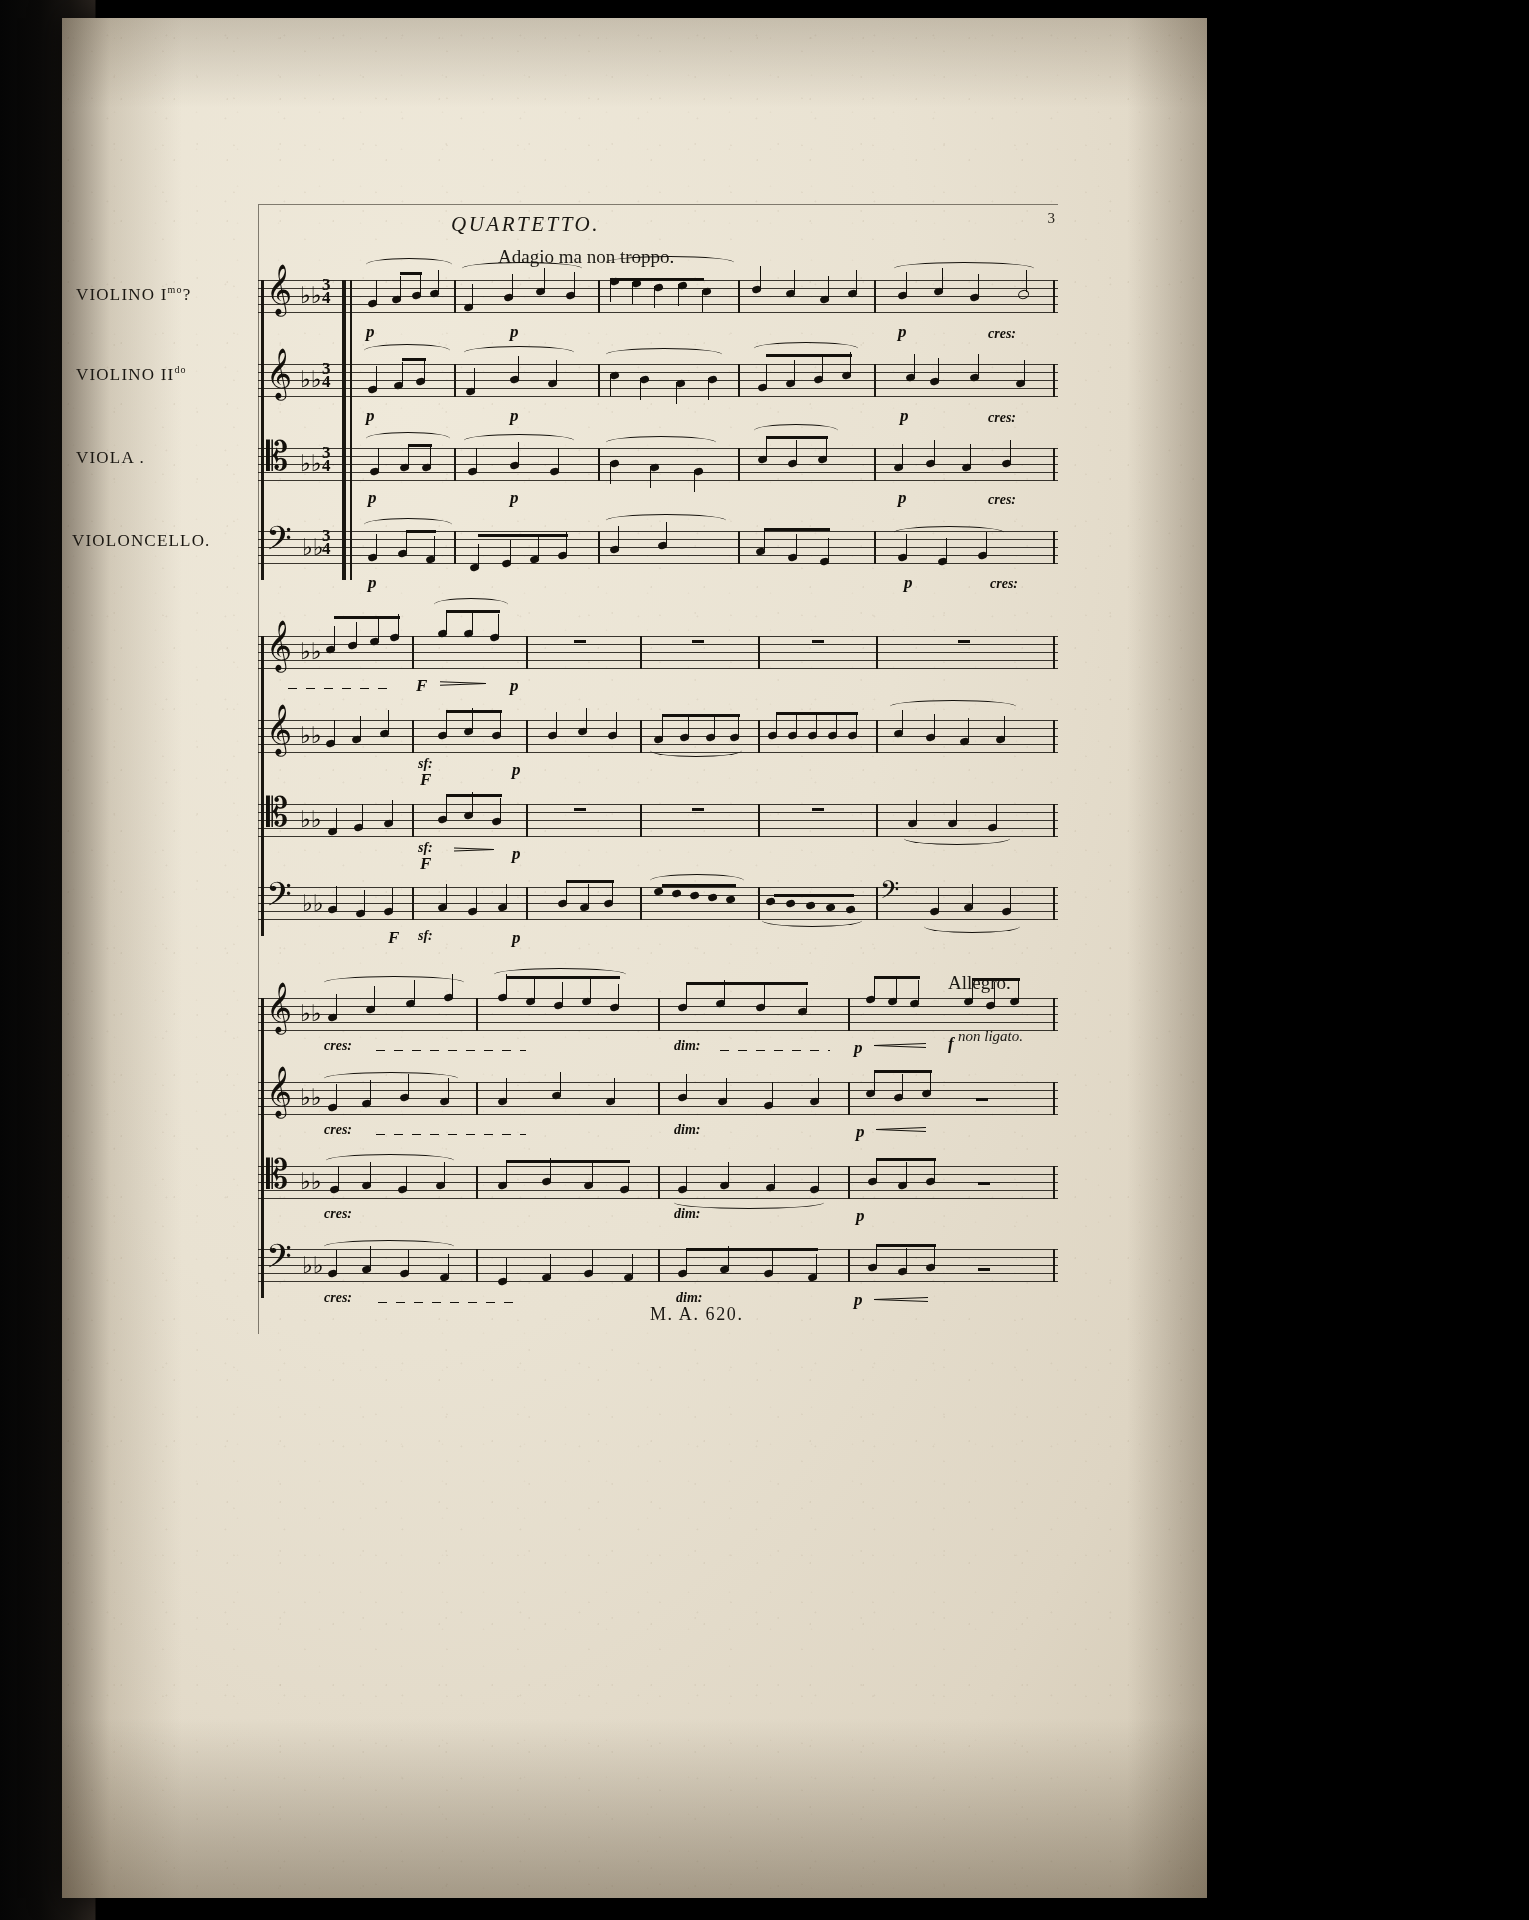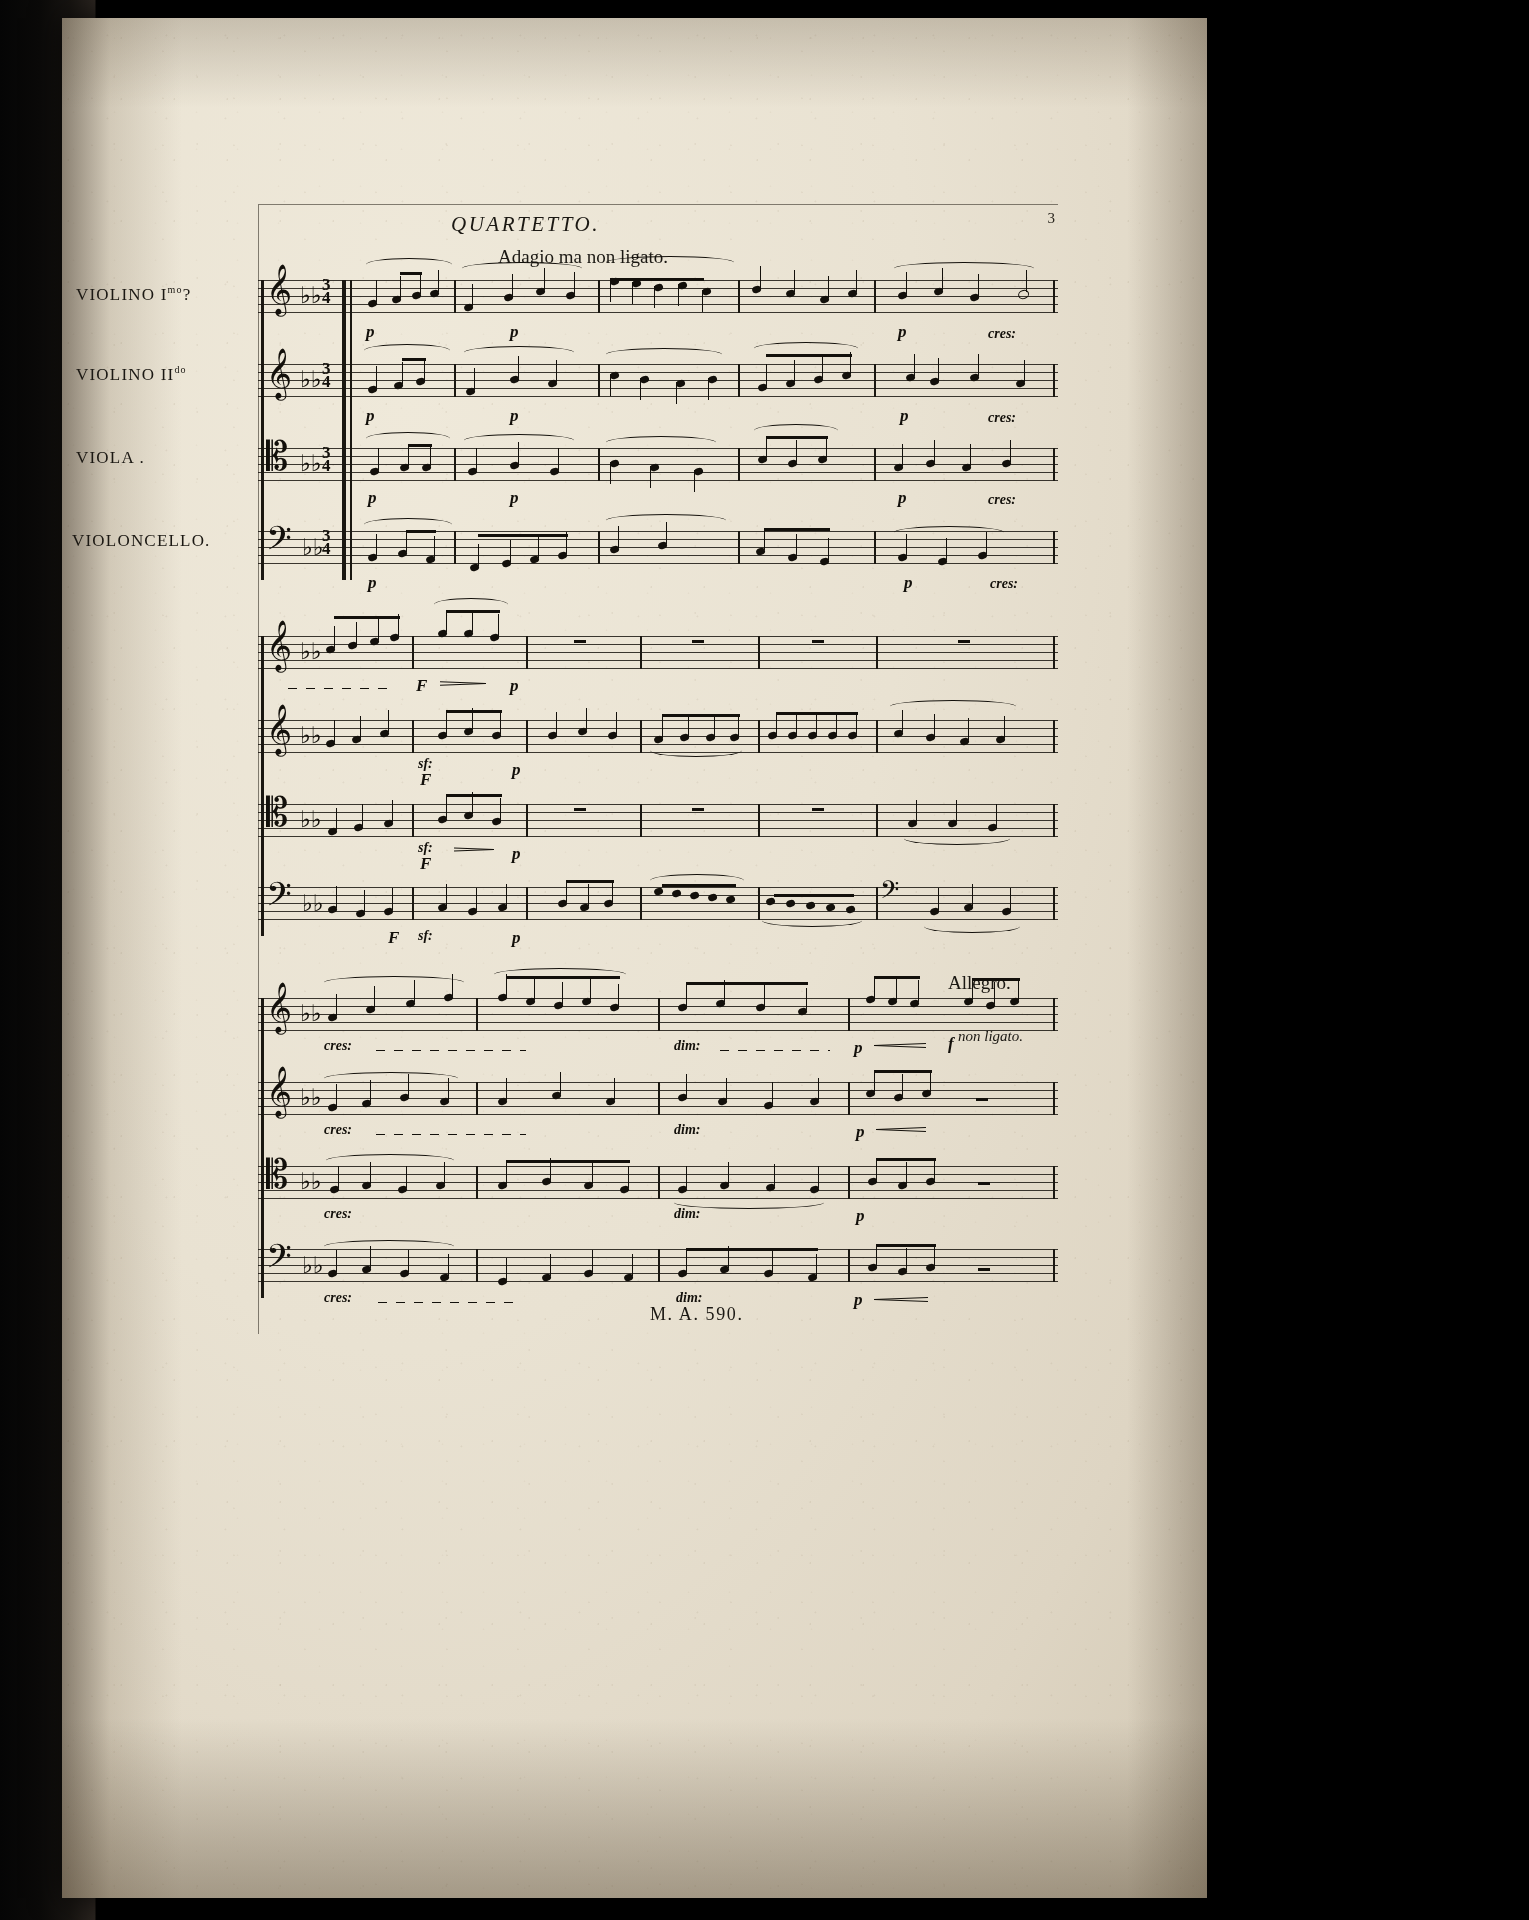--- a/index.html
+++ b/index.html
@@ -308,21 +308,21 @@
     <div class="right-shade"></div>
     <div class="bottom-shade"></div>
     <div class="top-shade"></div>
 
     <div class="plate">
       <div class="plate-border"></div>
 
       <div class="page-number">3</div>
 
       <div class="title-quartetto">QUARTETTO.</div>
-      <div class="tempo-mark">Adagio ma non ligato.</div>
+      <div class="tempo-mark">Adagio ma non troppo.</div>
 
       <div class="system" style="left:0; top:72px; width:800px; height:310px;">
 
         <div class="instr-label" style="left:-182px; top:8px;">VIOLINO I<sup>mo</sup>?</div>
         <div class="instr-label" style="left:-182px; top:88px;">VIOLINO II<sup>do</sup></div>
         <div class="instr-label" style="left:-182px; top:172px;">VIOLA .</div>
         <div class="instr-label" style="left:-186px; top:255px;">VIOLONCELLO.</div>
 
         <div class="brace-bracket" style="left:3px; top:4px; height:300px;"></div>
 
@@ -1092,16 +1092,16 @@
         <div class="beam" style="left:618px; top:250px; width:60px;"></div>
         <div class="rest" style="left:720px; top:274px;"></div>
 
         <div class="dyn small" style="left:66px; top:296px;">cres:</div>
         <div class="dashes" style="left:120px; top:308px; width:140px;"></div>
         <div class="dyn small" style="left:418px; top:296px;">dim:</div>
         <div class="dyn" style="left:596px; top:296px;">p</div>
         <div class="hairpin cresc" style="left:616px; top:300px; width:54px;"></div>
       </div>
 
-      <div class="plate-number">M. A. 590.</div>
+      <div class="plate-number">M. A. 620.</div>
     </div>
   </div>
 </div>
 
 </body></html>

